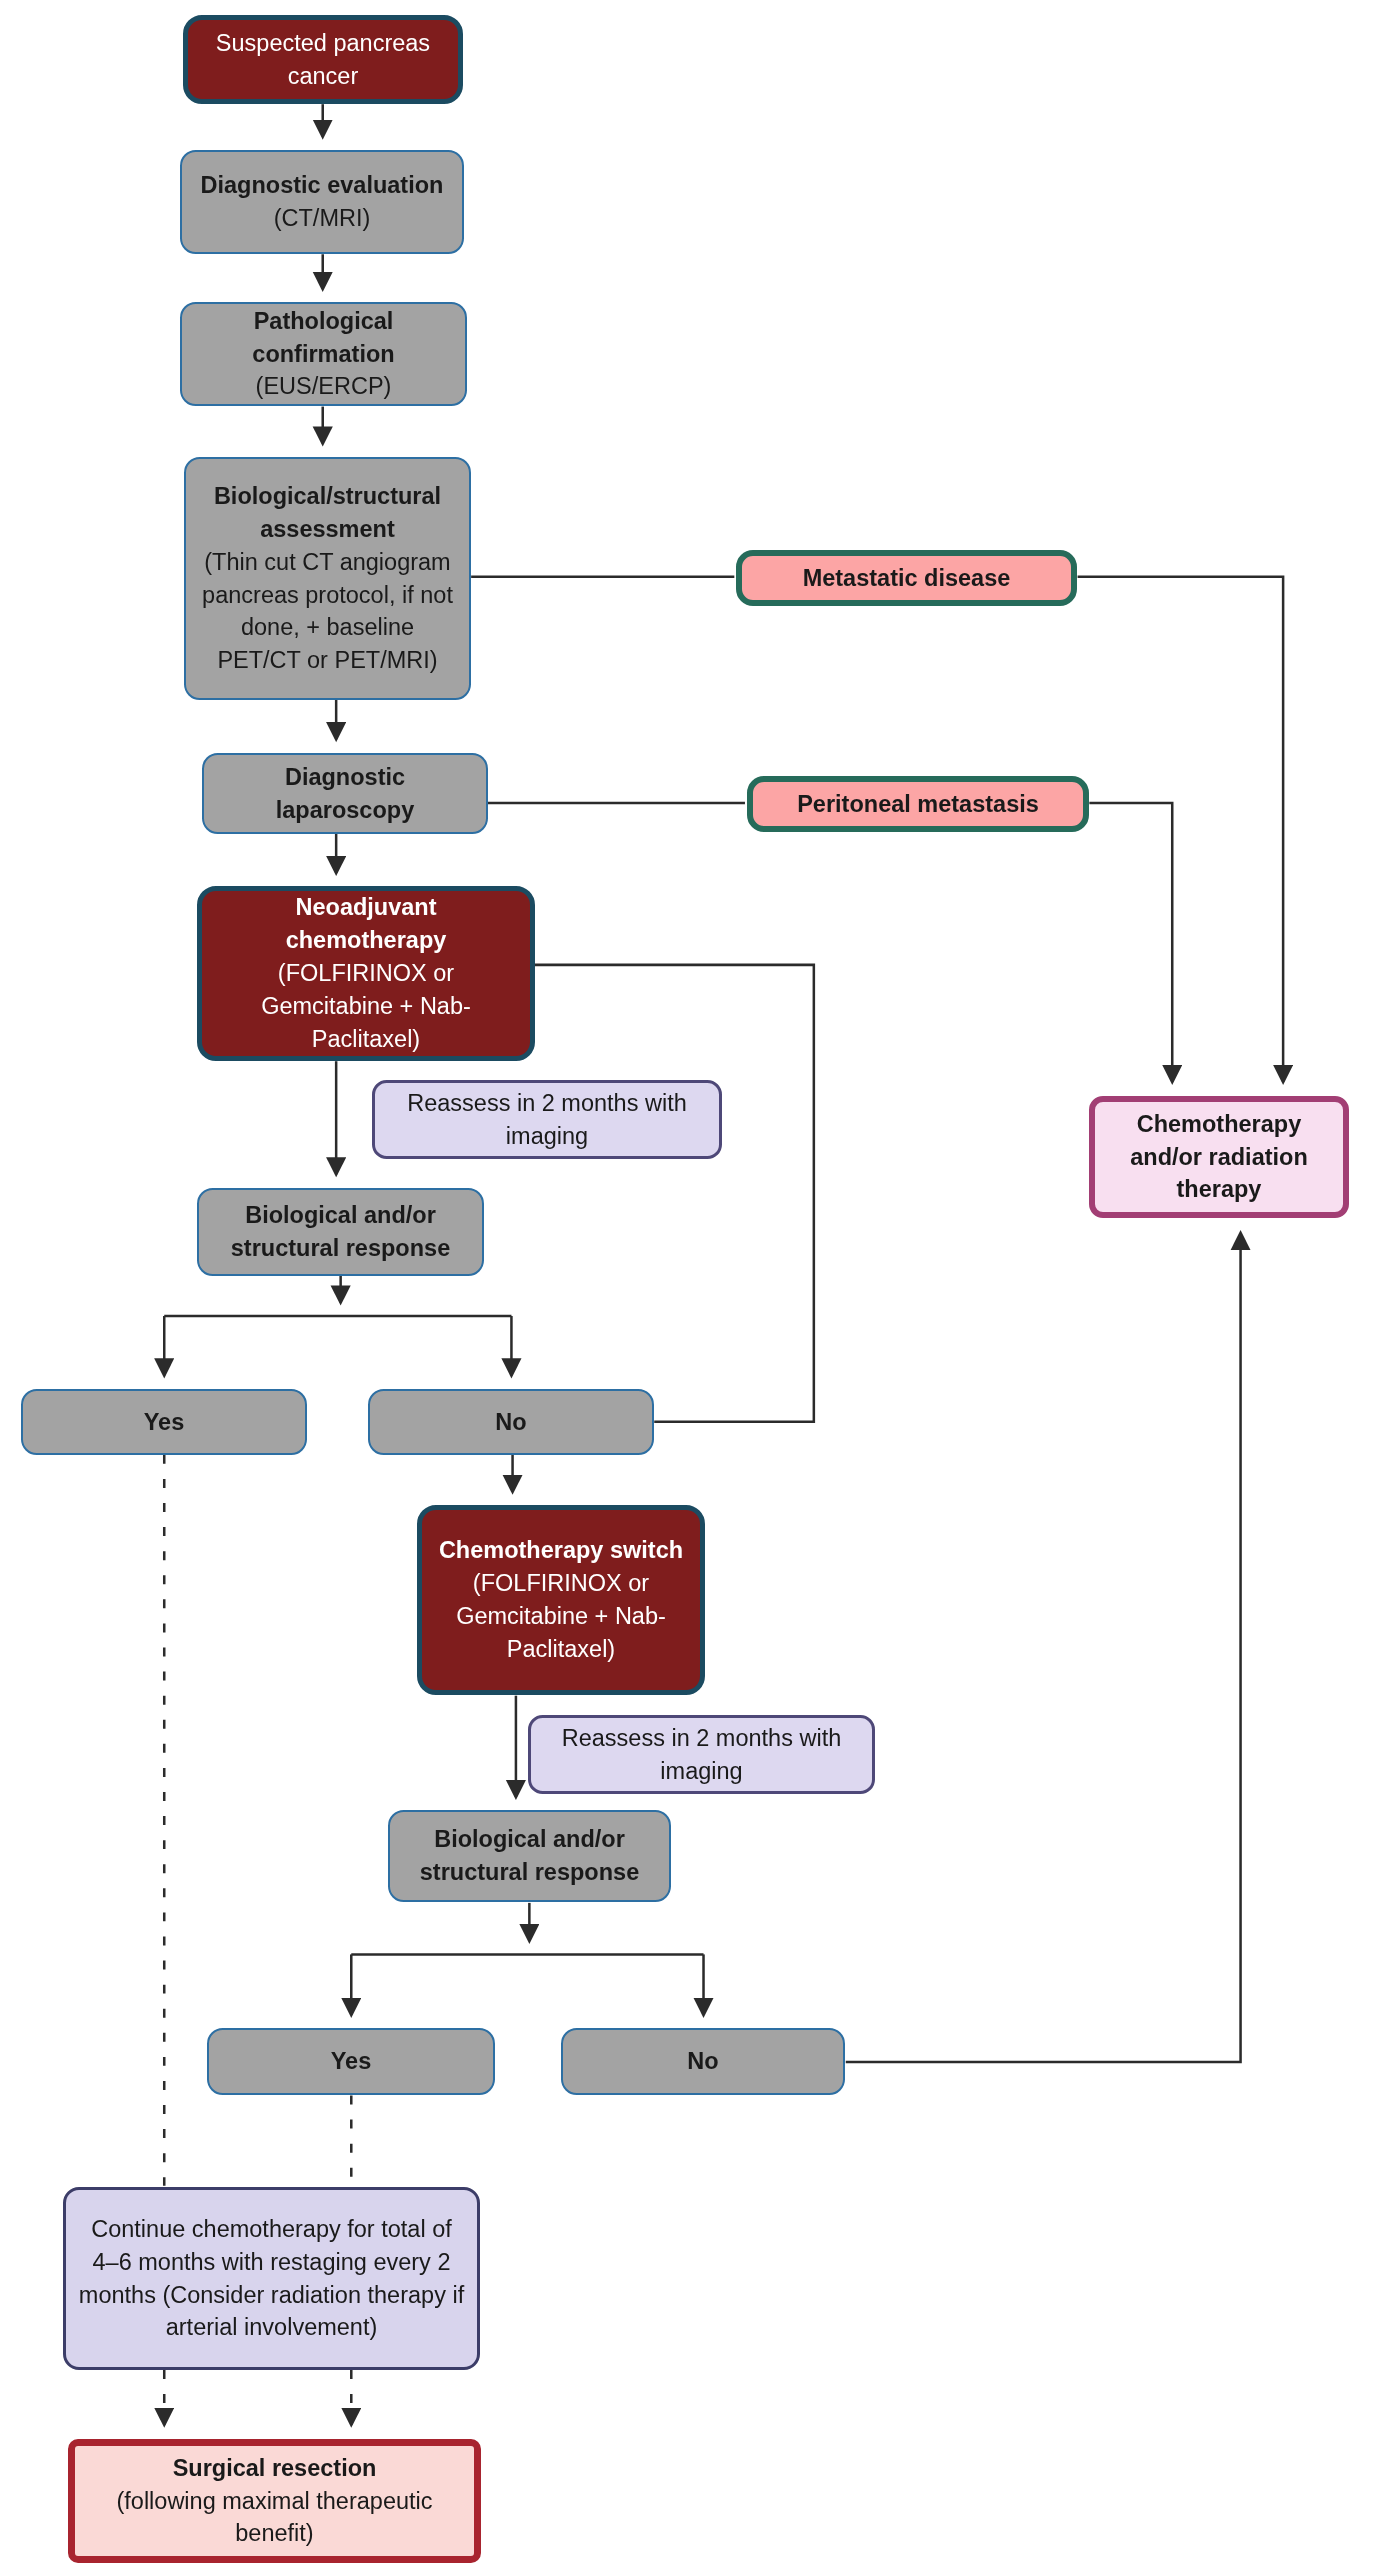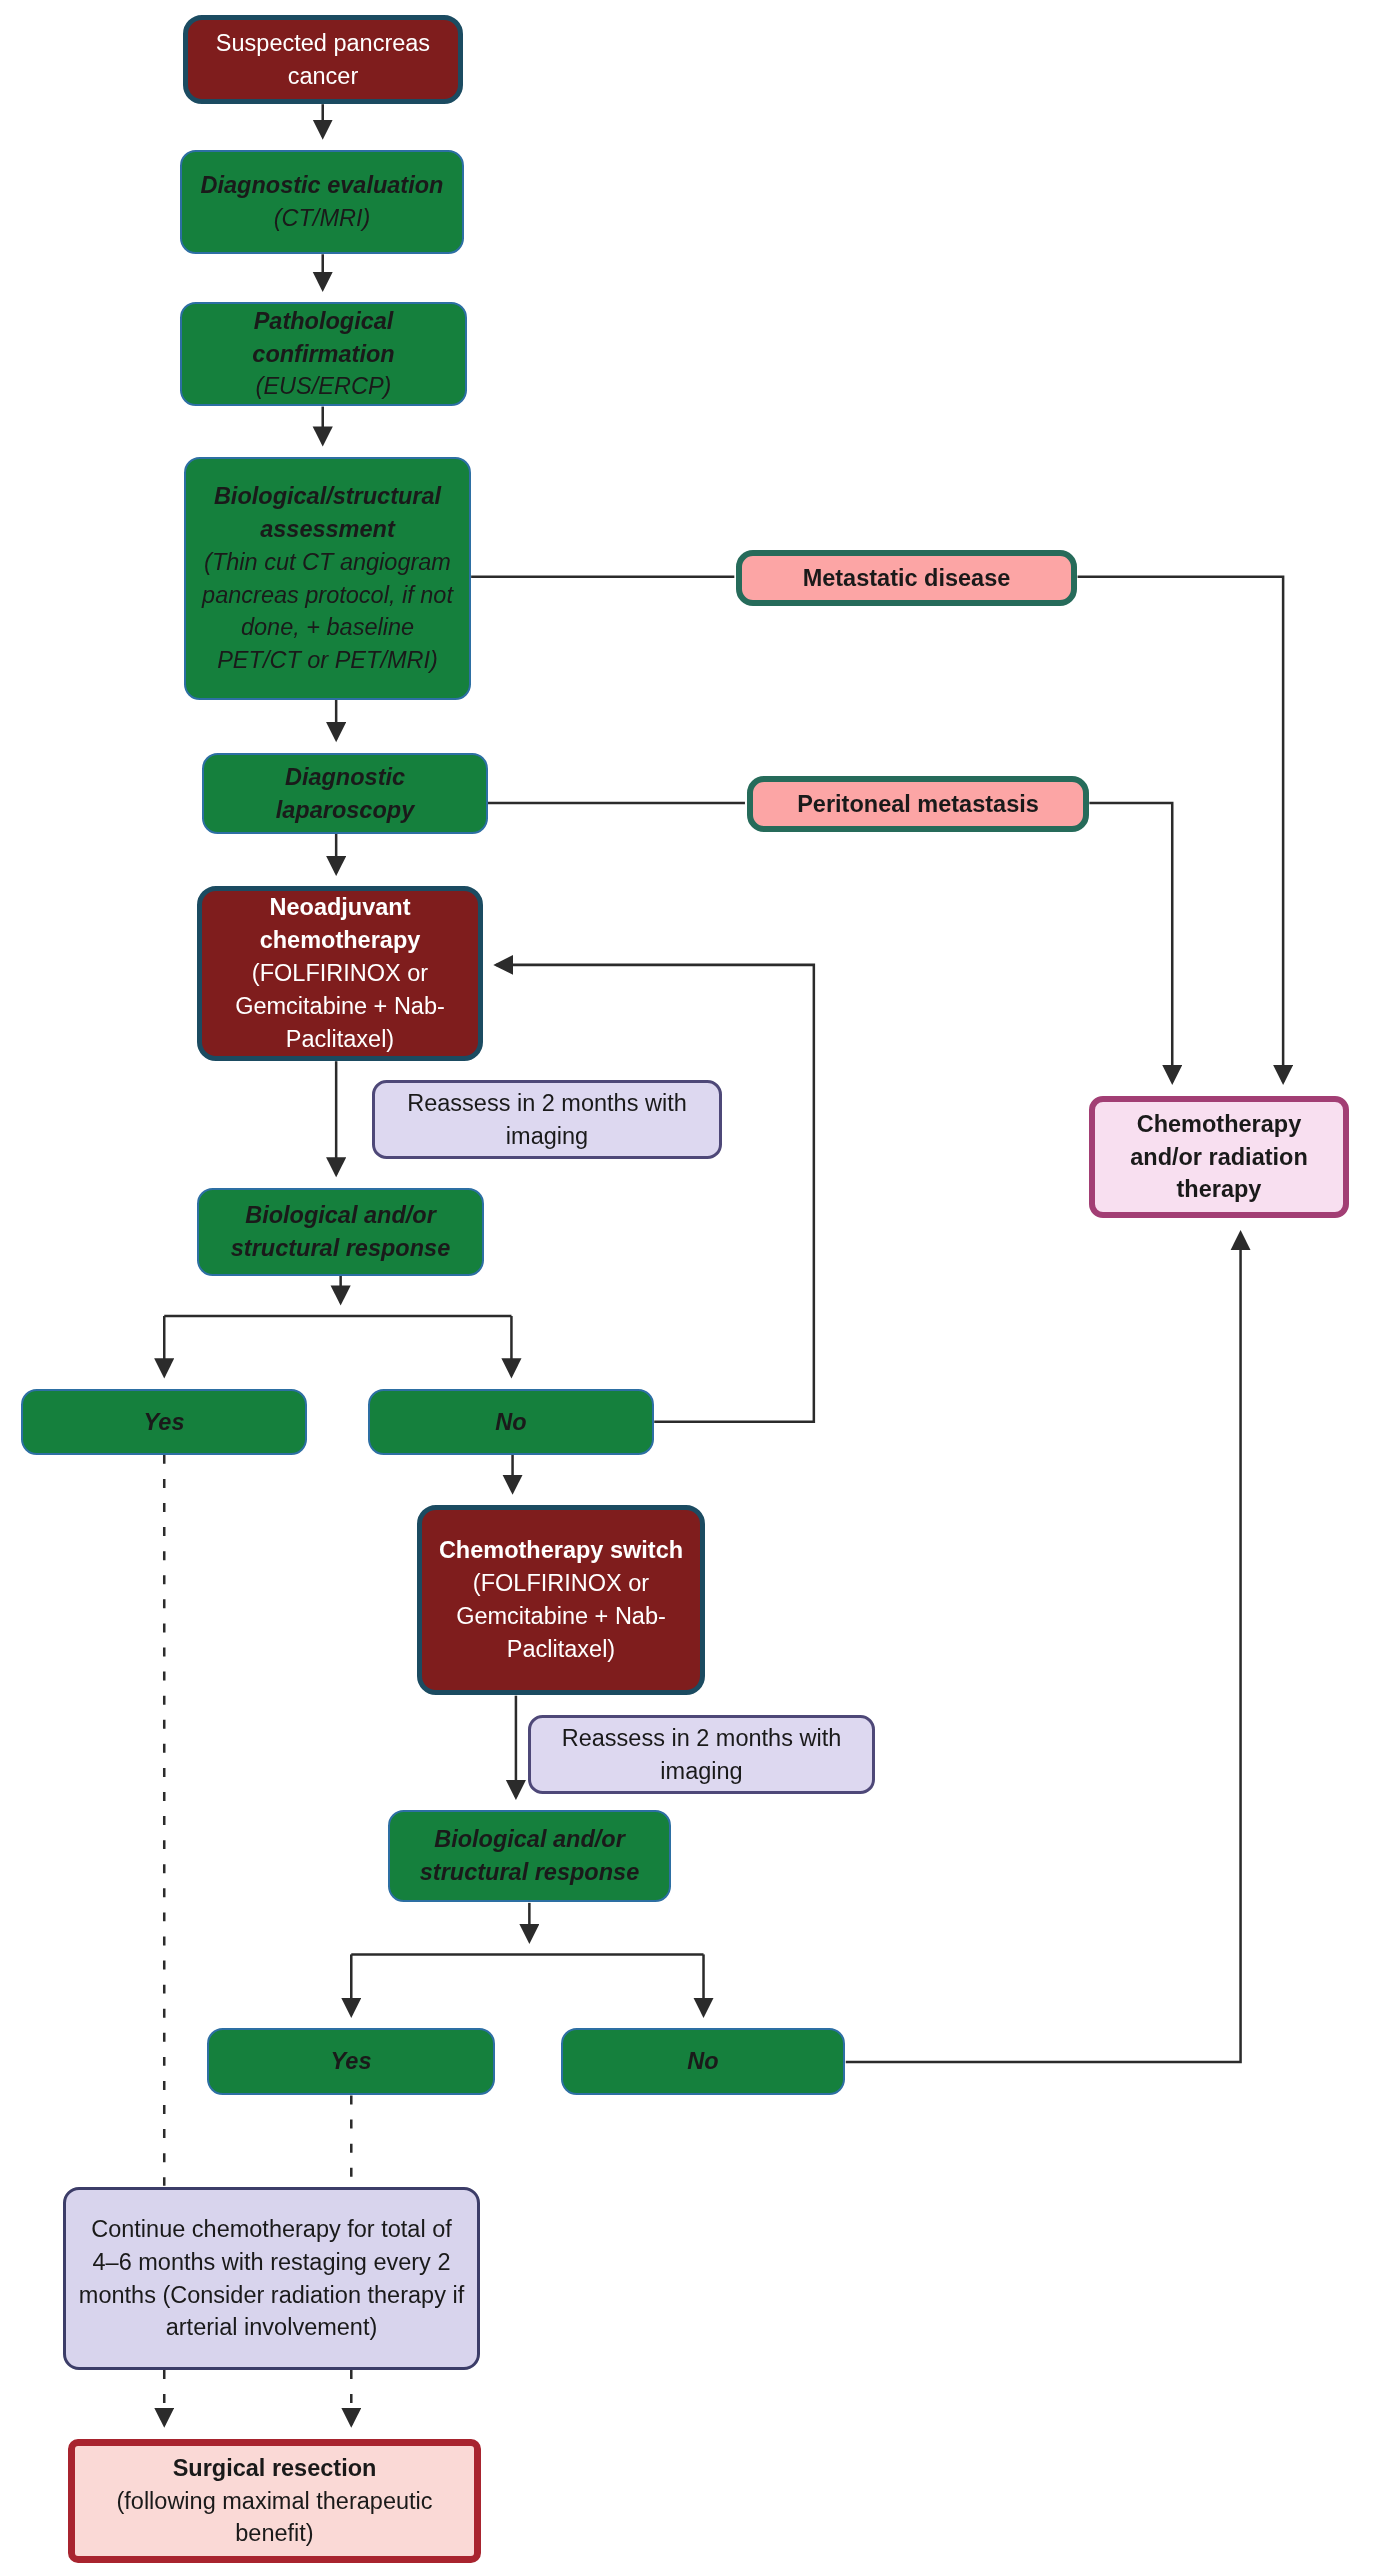--- a/index.html
+++ b/index.html
@@ -34,24 +34,23 @@
   .node .t{font-weight:bold;}
   .node .s{font-weight:normal;}
   .node.plain .t{font-weight:normal;}
   .dark-blue{
     background:#7f1d1d;
     border:5.6px solid #1B4B61;
     border-radius:19px;
     color:#ffffff;
   }
   .light-blue{
-    background:#15803d;
+    background:#a3a3a3;
     border:2.8px solid #2D6FA3;
     border-radius:15.7px;
-    font-style:italic;
   }
   .green{
     background:#fca5a5;
     border:6.2px solid #266B5A;
     border-radius:17px;
   }
   .lavender{
     background:#DDD8F0;
     border:3.4px solid #4E4878;
     border-radius:14.6px;
@@ -147,21 +146,21 @@
   </div>
 
   <div class="node light-blue" style="left:202px;top:753px;width:286px;height:81px;">
     <div class="t">Diagnostic laparoscopy</div>
   </div>
 
   <div class="node green" style="left:747px;top:776px;width:342px;height:56px;">
     <div class="t">Peritoneal metastasis</div>
   </div>
 
-  <div class="node dark-blue" style="left:197px;top:886px;width:286px;height:175px;padding:4.5px 10px;">
+  <div class="node dark-blue" style="left:197px;top:886px;width:338px;height:175px;padding:4.5px 10px;">
     <div class="t">Neoadjuvant chemotherapy</div>
     <div class="s">(FOLFIRINOX or Gemcitabine + Nab-Paclitaxel)</div>
   </div>
 
   <div class="node lavender plain" style="left:372px;top:1080px;width:350px;height:79px;">
     <div class="t">Reassess in 2 months with imaging</div>
   </div>
 
   <div class="node light-blue" style="left:197px;top:1188px;width:287px;height:88px;">
     <div class="t">Biological and/or structural response</div>

